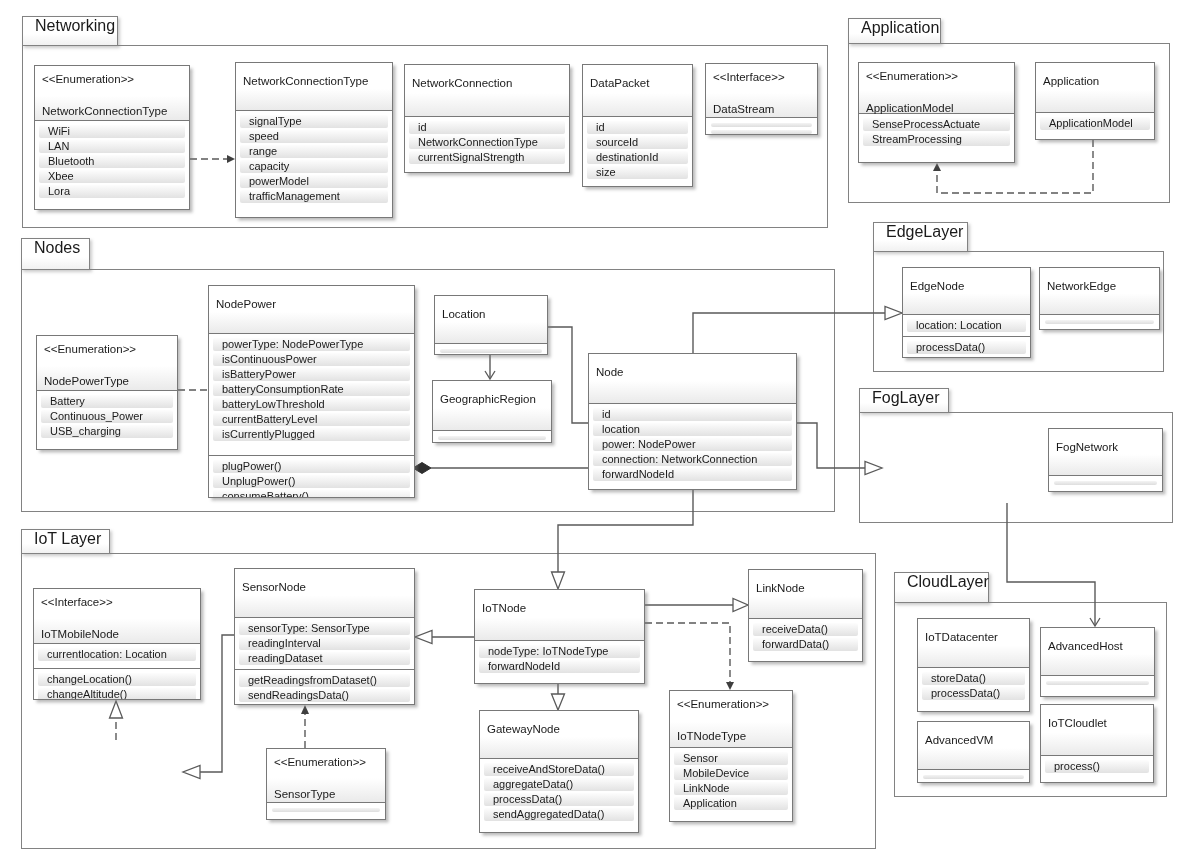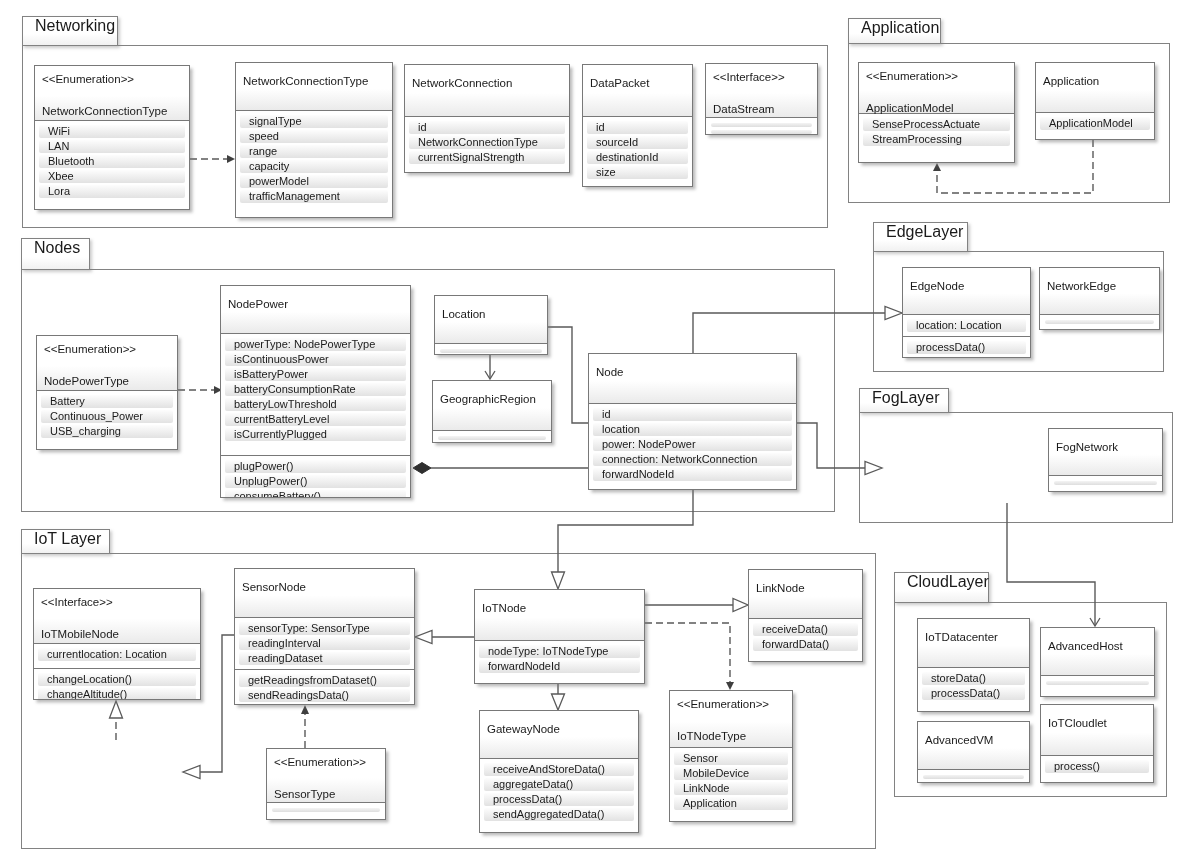--- a/index.html
+++ b/index.html
@@ -192,21 +192,21 @@
       <div>&lt;&lt;Enumeration&gt;&gt;</div>
       <div>NodePowerType</div>
     </div>
     <div class="sec">
         <div class="row">Battery</div>
         <div class="row">Continuous_Power</div>
         <div class="row">USB_charging</div>
       </div>
   </div>
 
-  <div class="cls" style="left:220px;top:285px;width:191px;height:213px">
+  <div class="cls" style="left:208px;top:285px;width:207px;height:213px">
     <div class="hd" style="height:48px">
       <div>NodePower</div>
     </div>
     <div class="sec fixed" style="height:121px">
         <div class="row">powerType: NodePowerType</div>
         <div class="row">isContinuousPower</div>
         <div class="row">isBatteryPower</div>
         <div class="row">batteryConsumptionRate</div>
         <div class="row">batteryLowThreshold</div>
         <div class="row">currentBatteryLevel</div>

